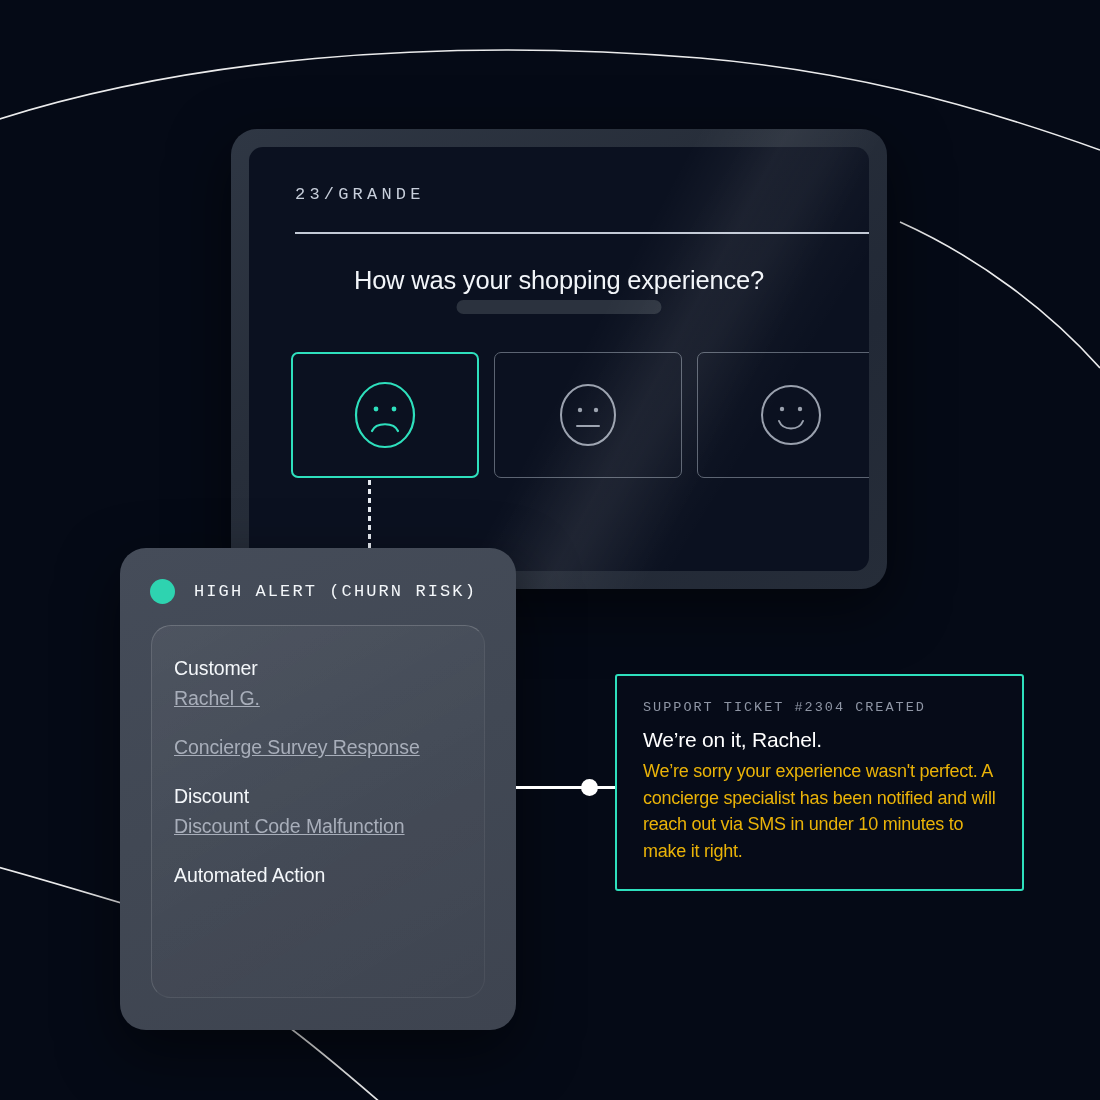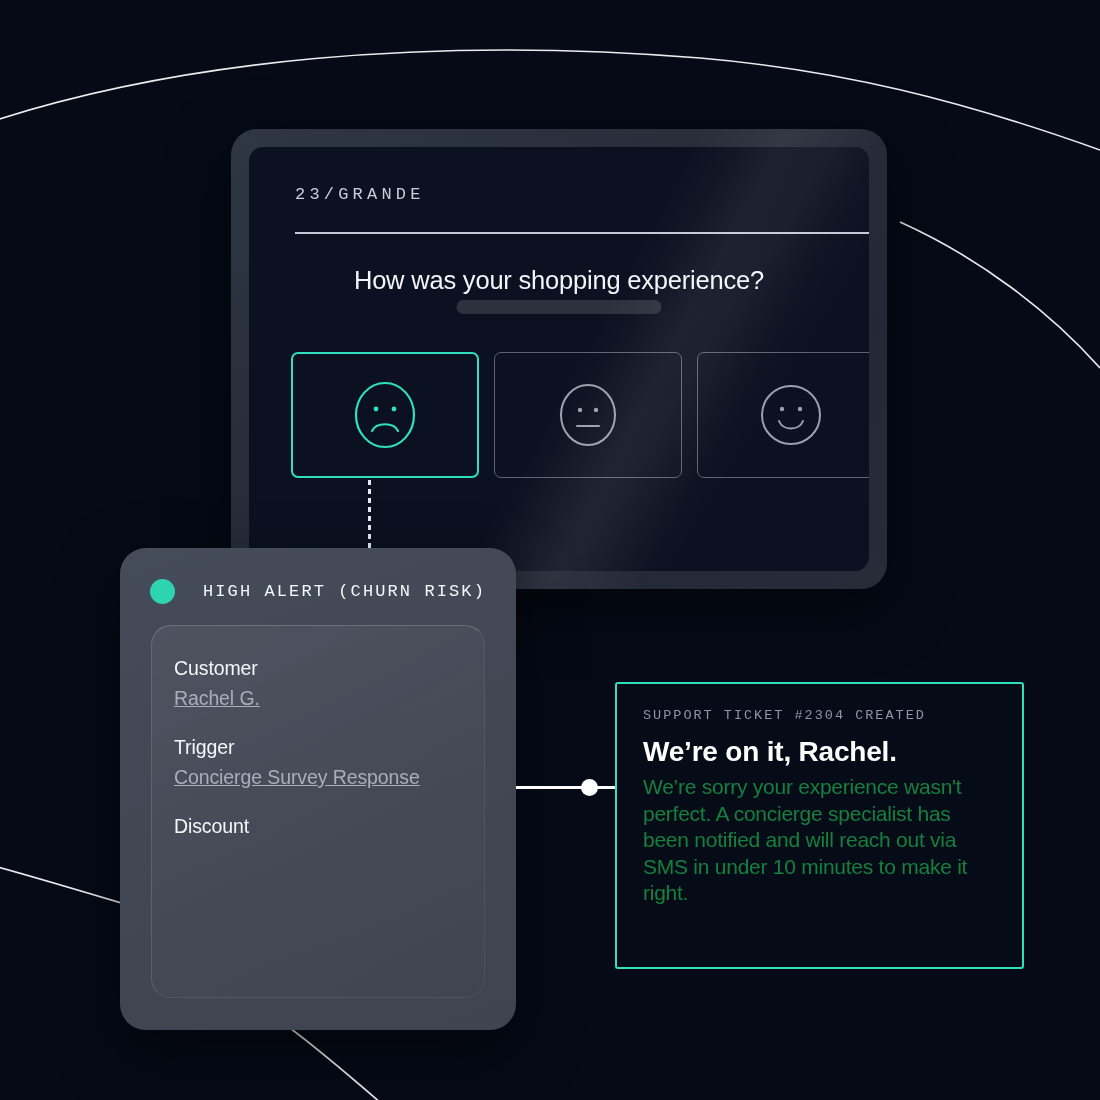--- a/index.html
+++ b/index.html
@@ -151,21 +151,21 @@
     border-radius: 26px;
     background: linear-gradient(160deg, #454c59 0%, #414854 48%, #3e4450 100%);
     box-shadow: 0 22px 60px rgba(0,0,0,.5);
   }
   #alert-header {
     position: absolute;
     left: 30px;
     top: 31px;
     display: flex;
     align-items: center;
-    gap: 28px;
+    gap: 19px;
   }
   #alert-dot {
     width: 25px;
     height: 25px;
     border-radius: 50%;
     background: #2ed3b0;
     flex: none;
   }
   #alert-title {
     font-family: "Liberation Mono", monospace;
@@ -223,46 +223,45 @@
     border-radius: 50%;
     background: #ffffff;
   }
 
   
   #ticket-panel {
     position: absolute;
     left: 615px;
     top: 674px;
     width: 409px;
-    height: 287px;
+    height: 217px;
     box-sizing: border-box;
     border: 2px solid #2ee0bd;
     border-radius: 3px;
     background: #060b18;
     padding: 24px 26px 0 26px;
-    margin-top: 8px;
   }
   #ticket-eyebrow {
     font-family: "Liberation Mono", monospace;
     font-size: 13.5px;
     letter-spacing: 2.0px;
     color: #8f96a5;
   }
   #ticket-headline {
     margin-top: 13px;
-    font-size: 28px;
-    font-weight: 700;
+    font-size: 21px;
+    font-weight: 400;
     color: #ffffff;
     letter-spacing: -0.2px;
   }
   #ticket-body {
     margin-top: 6px;
-    font-size: 21px;
+    font-size: 18px;
     line-height: 26.5px;
-    color: #15803d;
+    color: #eab308;
     letter-spacing: -0.25px;
   }
 </style>
 </head>
 <body>
 
 <div id="stage">
 
   <svg id="bg-lines" viewBox="0 0 1100 1100" fill="none" xmlns="http://www.w3.org/2000/svg">
     <path d="M -10 122 C 180 60 430 36 700 58 C 840 70 960 100 1100 150" stroke="#ffffff" stroke-width="1.6" fill="none" opacity="0.92"></path>
@@ -329,29 +328,30 @@
     </div>
 
     <div id="alert-panel">
 
       <div class="field">
         <div class="field-label">Customer</div>
         <div class="field-value">Rachel G.</div>
       </div>
 
       <div class="field">
-        <div class="field-label">Trigger</div>
         <div class="field-value">Concierge Survey Response</div>
       </div>
 
       <div class="field">
         <div class="field-label">Discount</div>
+        <div class="field-value">Discount Code Malfunction</div>
       </div>
 
       <div class="field">
+        <div class="field-label">Automated Action</div>
       </div>
 
     </div>
   </div>
 
   <div id="h-connector"></div>
   <div id="h-connector-dot"></div>
 
   <div id="ticket-panel">
     <div id="ticket-eyebrow">SUPPORT TICKET #2304 CREATED</div>

